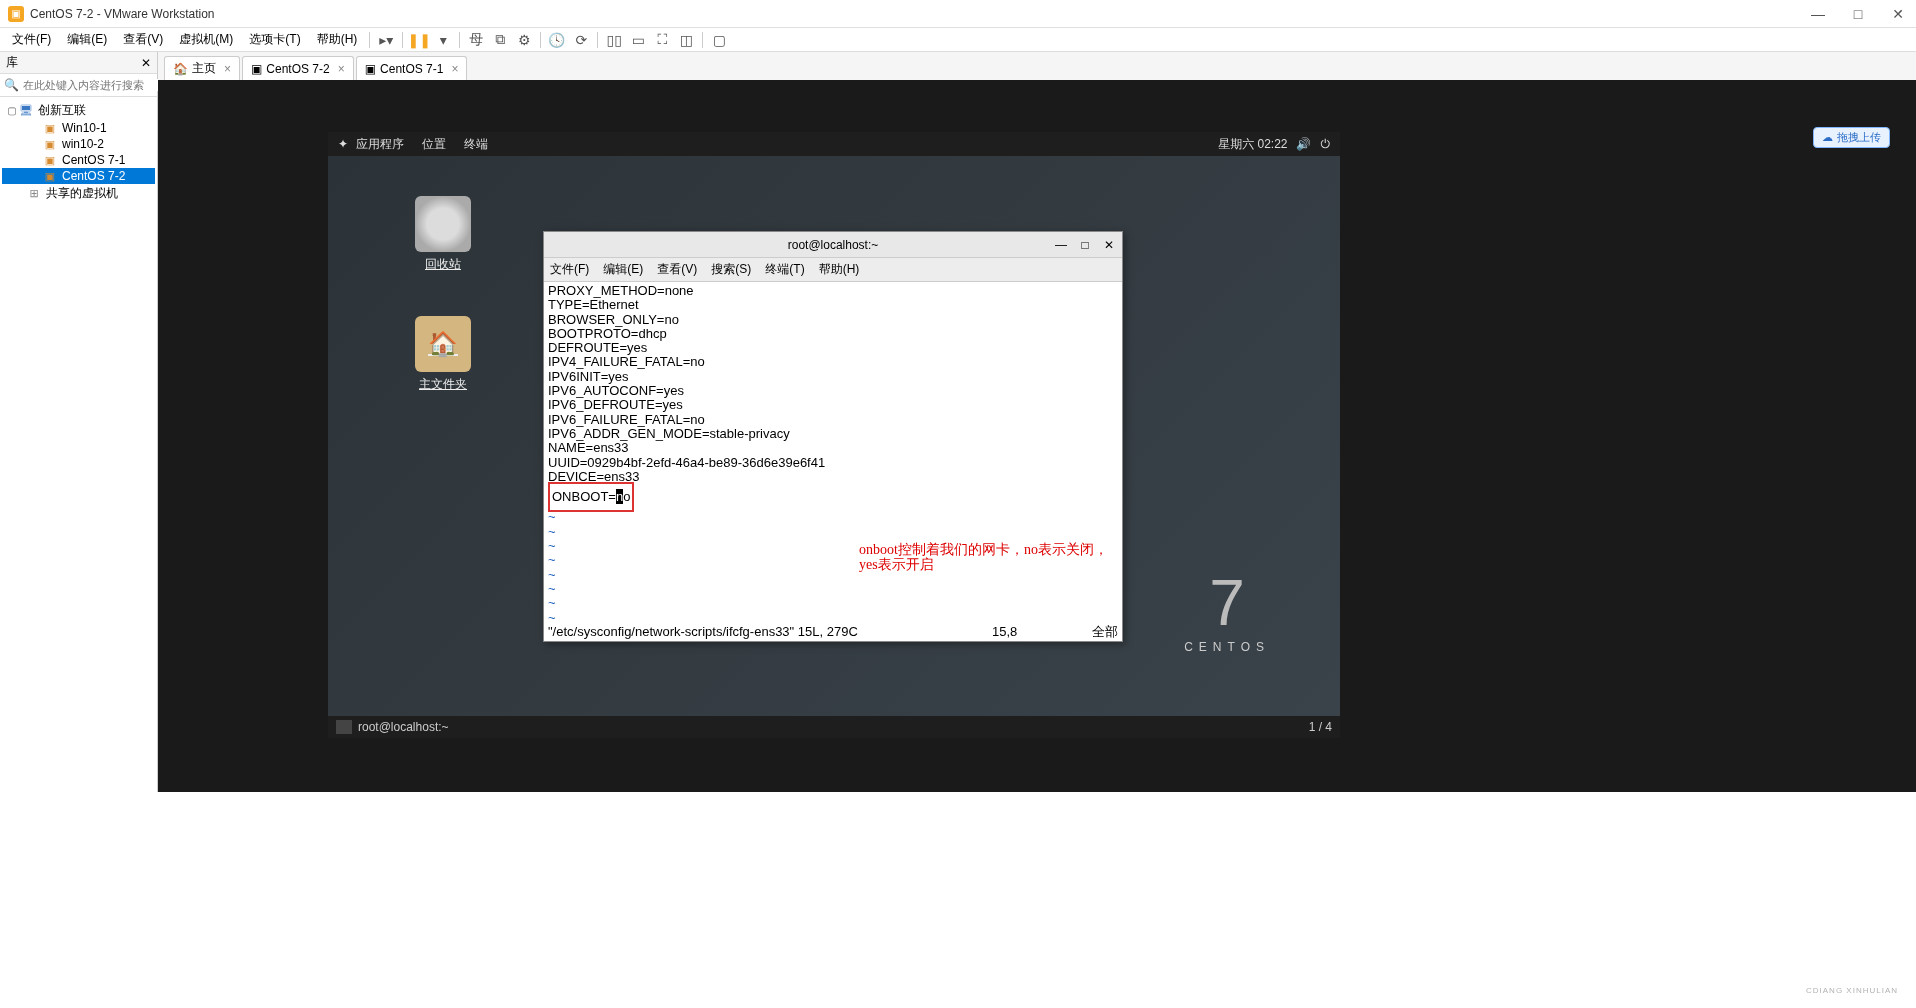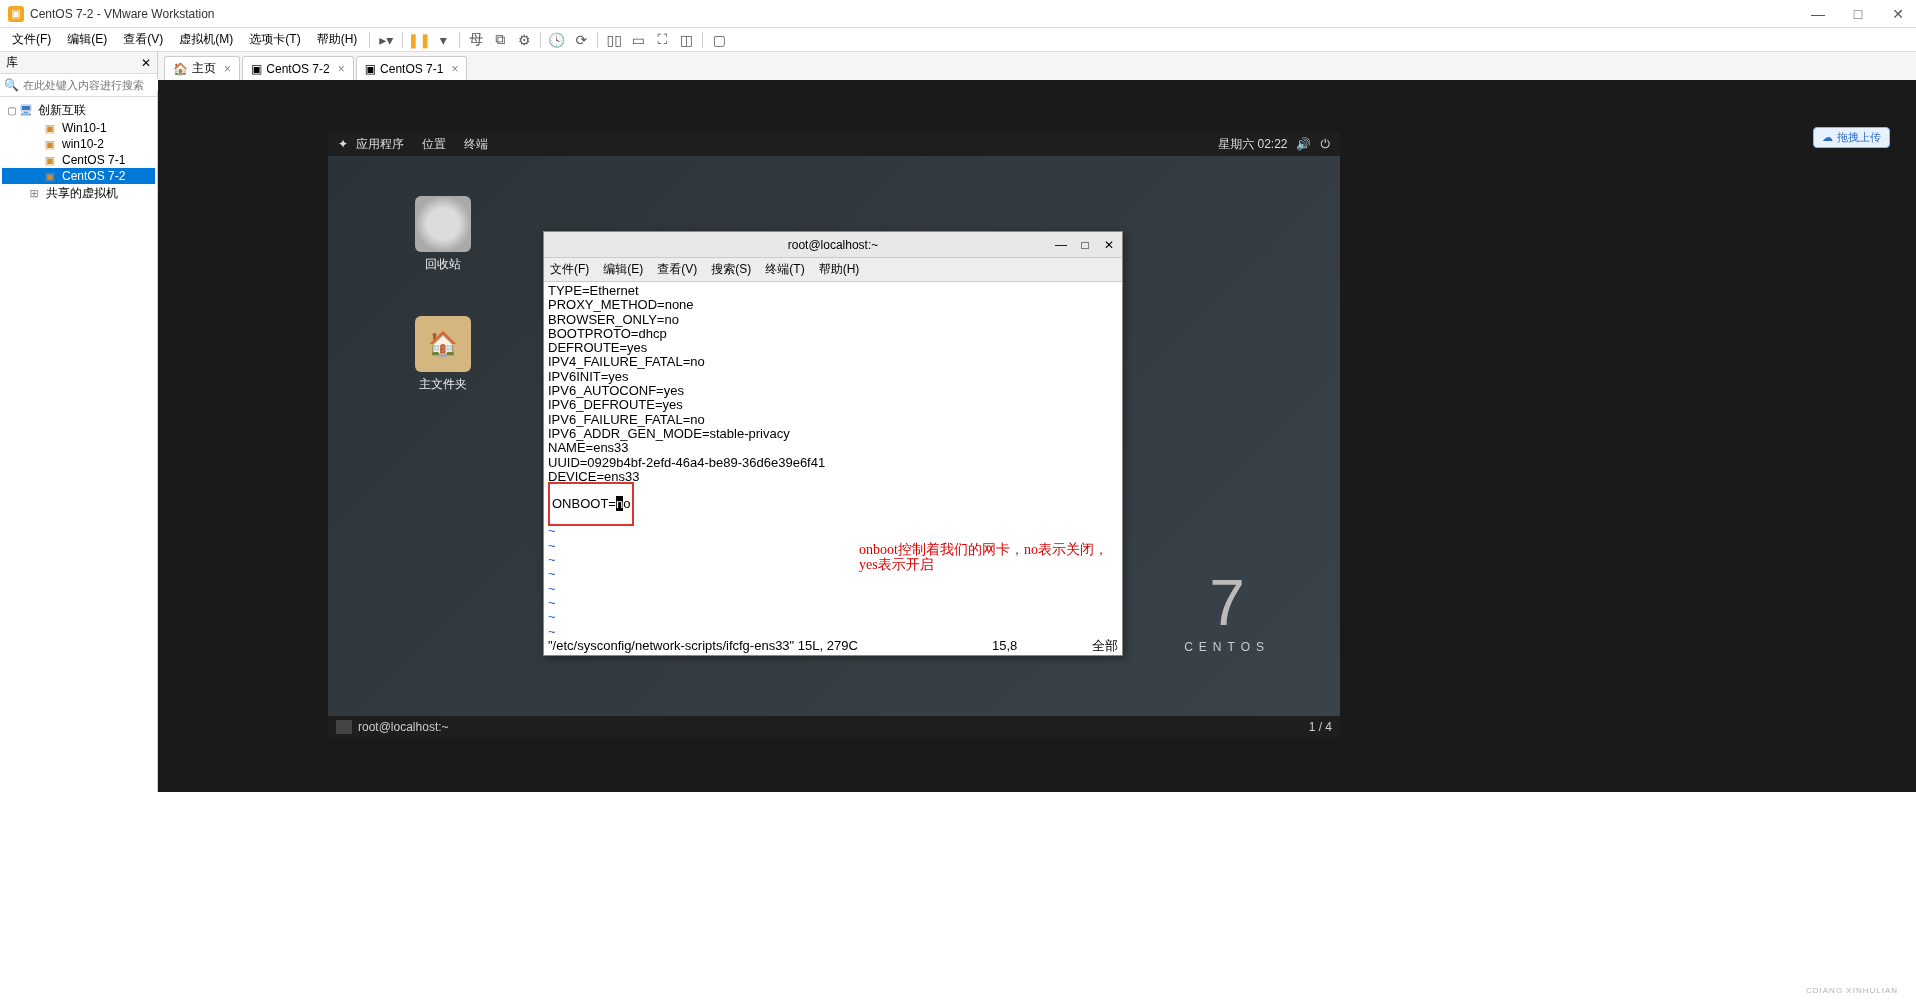--- a/index.html
+++ b/index.html
@@ -50,42 +50,42 @@
 .upload-btn { position:absolute; right:26px; top:75px; background:#e8f2ff; border:1px solid #7fb6ff; border-radius:4px; padding:2px 8px; font-size:11px; color:#2a6cc6; display:flex; align-items:center; gap:4px; }
 
 
 .gnome-top { height:24px; background:#1e1e1e; color:#ddd; display:flex; align-items:center; padding:0 10px; font-size:12px; }
 .gnome-top .gt-item { margin-right:18px; cursor:pointer; }
 .gnome-top .spacer { flex:1; }
 .gnome-top .gt-right { margin-left:9px; }
 
 
 .gnome-desktop { position:relative; height:560px; background:linear-gradient(135deg,#2c3338 0%,#3a434a 100%); }
-.desktop-icon { position:absolute; width:90px; text-align:center; color:#eee; font-size:12px; }
+.desktop-icon { position:absolute; width:90px; text-align:center; color:#eee; font-size:12px;text-decoration:underline; }
 .desktop-icon .di-img { width:56px; height:56px; margin:0 auto 4px; border-radius:6px; display:flex; align-items:center; justify-content:center; font-size:32px; }
 .trash-img { background:radial-gradient(circle,#dcdcdc 40%,#aaa 70%); border-radius:50%; }
 .folder-img { background:#d4b680; border-radius:4px; position:relative; }
 .folder-img::before { content:"🏠"; font-size:24px; color:#7a6540; }
 
 
 .centos-logo { position:absolute; right:70px; bottom:62px; color:#fff; text-align:center; }
 .centos-logo .seven { font-size:64px; font-weight:300; color:#bbb; }
 .centos-logo .name { font-size:12px; letter-spacing:6px; color:#ccc; }
 
 
 .term-window { position:absolute; left:215px; top:75px; width:580px; background:#dedede; border:1px solid #888; box-shadow:2px 2px 8px rgba(0,0,0,0.4); }
 .term-titlebar { height:26px; background:#e8e8e8; display:flex; align-items:center; justify-content:center; font-size:12px; position:relative; border-bottom:1px solid #ccc; }
 .term-titlebar .tw-controls { position:absolute; right:4px; display:flex; gap:6px; }
 .term-titlebar .tw-controls span { width:18px; height:18px; display:flex; align-items:center; justify-content:center; cursor:pointer; font-size:12px; }
 .term-menubar { height:24px; background:#ededed; display:flex; align-items:center; padding:0 6px; font-size:12px; border-bottom:1px solid #ccc; }
 .term-menubar .tm-item { margin-right:14px; cursor:pointer; }
 .term-content { background:#fff; color:#000; font-family:"DejaVu Sans Mono","Courier New",monospace; font-size:13px; padding:2px 4px; line-height:1.1; min-height:330px; position:relative; }
 .term-content .line { white-space:pre; }
 .term-content .tilde { color:#2060c0; }
-.term-content .highlighted { background:#fff; border:2px solid #d33; display:inline-block; padding:13px 2px; margin:-2px 0; }
+.term-content .highlighted { background:#fff; border:2px solid #d33; display:inline-block; padding:6px 2px; margin:-2px 0; }
 .term-content .cursor-box { background:#000; color:#fff; }
 .term-status { display:flex; font-size:13px; font-family:monospace; }
 .term-status .st-left { flex:1; }
 .annotation { position:absolute; left:315px; top:260px; color:#d00; font-size:14px; font-family:Liberation Serif, serif; }
 
 
 .gnome-taskbar { position:absolute; left:0; right:0; bottom:0; height:22px; background:#1e1e1e; color:#ccc; display:flex; align-items:center; padding:0 8px; font-size:12px; }
 .gnome-taskbar .tb-icon { width:16px; height:14px; background:#444; margin-right:6px; }
 .gnome-taskbar .spacer { flex:1; }
 .gnome-taskbar .ws { margin-left:10px; }
@@ -238,22 +238,22 @@
         </div>
         <div class="term-menubar">
           <span class="tm-item">文件(F)</span>
           <span class="tm-item">编辑(E)</span>
           <span class="tm-item">查看(V)</span>
           <span class="tm-item">搜索(S)</span>
           <span class="tm-item">终端(T)</span>
           <span class="tm-item">帮助(H)</span>
         </div>
         <div class="term-content">
+          <div class="line">PROXY_METHOD=none</div>
           <div class="line">TYPE=Ethernet</div>
-          <div class="line">PROXY_METHOD=none</div>
           <div class="line">BROWSER_ONLY=no</div>
           <div class="line">BOOTPROTO=dhcp</div>
           <div class="line">DEFROUTE=yes</div>
           <div class="line">IPV4_FAILURE_FATAL=no</div>
           <div class="line">IPV6INIT=yes</div>
           <div class="line">IPV6_AUTOCONF=yes</div>
           <div class="line">IPV6_DEFROUTE=yes</div>
           <div class="line">IPV6_FAILURE_FATAL=no</div>
           <div class="line">IPV6_ADDR_GEN_MODE=stable-privacy</div>
           <div class="line">NAME=ens33</div>

